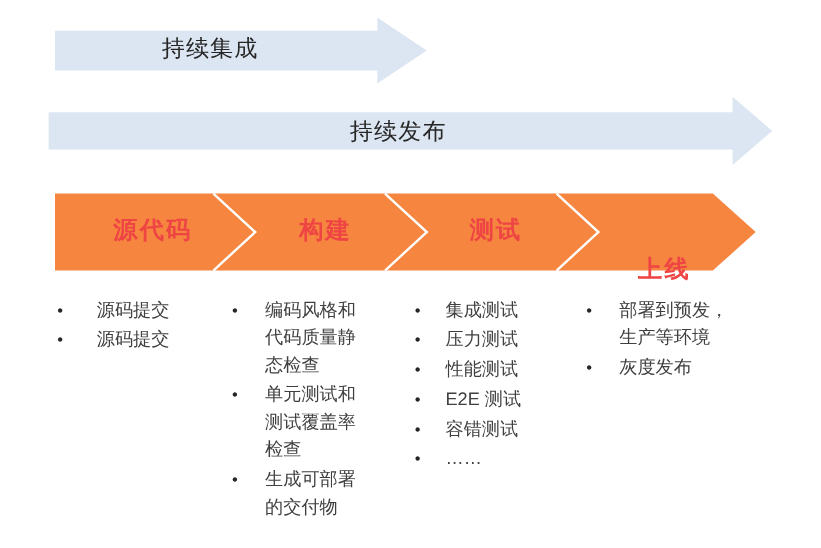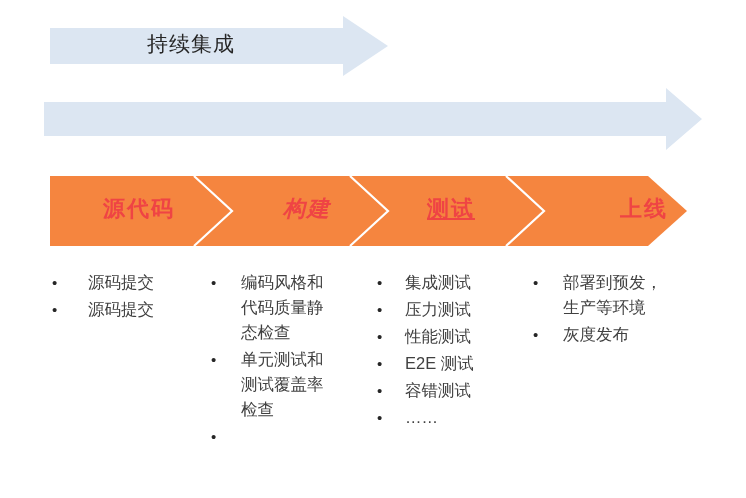--- a/index.html
+++ b/index.html
@@ -54,23 +54,23 @@
     position: absolute;
     top: 194px;
     color: #ef4444;
     font-size: 22px;
     font-weight: bold;
     letter-spacing: 2px;
     white-space: nowrap;
     font-family: "Liberation Sans", "DejaVu Sans", sans-serif;
   }
   #stage-label-0 { left: 103px; }
-  #stage-label-1 { left: 283px; font-style: italic; }
-  #stage-label-2 { left: 427px; text-decoration: underline; }
-  #stage-label-3 { left: 620px; }
+  #stage-label-1 { left: 272px; }
+  #stage-label-2 { left: 427px; }
+  #stage-label-3 { left: 580px; margin-top: 36px; }
 
   
   .bullet-col {
     position: absolute;
     top: 270px;
   }
   .bullet-item {
     display: flex;
     align-items: flex-start;
     margin-bottom: 2px;
@@ -110,20 +110,21 @@
       <polygon points="0,12 293,12 293,0 338,30 293,60 293,48 0,48" fill="#DCE6F2"></polygon>
     </svg>
   </div>
   <div class="flow-arrow-label" id="ci-label">持续集成</div>
 
   <div class="flow-arrow" id="cd-arrow">
     <svg width="660" height="62" viewBox="0 0 660 62" xmlns="http://www.w3.org/2000/svg">
       <polygon points="0,14 622,14 622,0 658,31 622,62 622,48 0,48" fill="#DCE6F2"></polygon>
     </svg>
   </div>
+  <div class="flow-arrow-label" id="cd-label">持续发布</div>
 
   <div id="stage-band">
     <svg width="642" height="80" viewBox="0 0 642 80" xmlns="http://www.w3.org/2000/svg">
 
       <polygon points="0,4 598,4 637,39 598,74 0,74" fill="#F5853F"></polygon>
 
       <g stroke="#FFFFFF" stroke-width="2.2" fill="none" stroke-linejoin="miter">
         <polyline points="144,4 182,39 144,74"></polyline>
         <polyline points="300,4 338,39 300,74"></polyline>
         <polyline points="456,4 494,39 456,74"></polyline>
@@ -155,20 +156,22 @@
 态检查</span>
     </div>
     <div class="bullet-item">
       <span class="bullet-dot">•</span>
       <span class="bullet-text">单元测试和
 测试覆盖率
 检查</span>
     </div>
     <div class="bullet-item">
       <span class="bullet-dot">•</span>
+      <span class="bullet-text">生成可部署
+的交付物</span>
     </div>
   </div>
 
   <div class="bullet-col" id="bullet-col-2">
     <div class="bullet-item">
       <span class="bullet-dot">•</span>
       <span class="bullet-text">集成测试</span>
     </div>
     <div class="bullet-item">
       <span class="bullet-dot">•</span>

